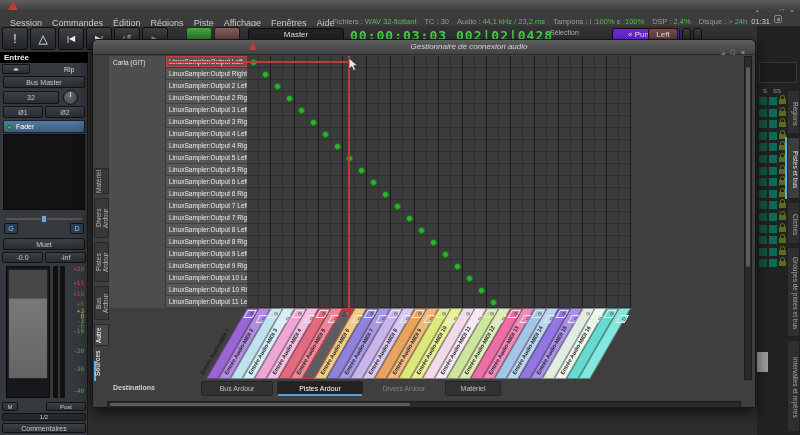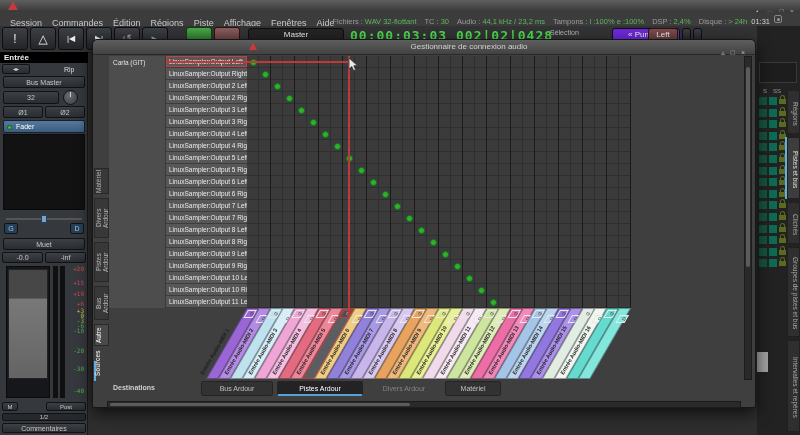--- a/index.html
+++ b/index.html
@@ -31,21 +31,21 @@
   .lock:before{content:"";position:absolute;left:1px;top:-4px;width:3px;height:4px;border:1px solid #5a6a1e;border-bottom:none;border-radius:3px 3px 0 0;}
   
   #editor-panel{position:absolute;left:757px;top:26px;width:43px;height:409px;background:#222;}
   .stab{position:absolute;left:30px;width:13px;background:#2f2f2f;border:1px solid #202020;color:#a8a8a8;font-size:6.5px;writing-mode:vertical-rl;text-align:center;box-sizing:border-box;padding-top:3px;}
   .stab.sel{background:#3d3d3d;color:#e0e0e0;}
   .sqr{position:absolute;width:8px;height:8px;}
   
   #editor-bottom{position:absolute;left:88px;top:408px;width:669px;height:27px;background:#121212;}
   
   #dialog{position:absolute;left:92px;top:39px;width:664px;height:369px;background:#3f3f3f;border:1px solid #161616;border-radius:5px 5px 2px 2px;box-shadow:0 5px 16px rgba(0,0,0,.7);box-sizing:border-box;}
-  #dlg-title{position:absolute;left:0;top:0;right:0;height:14px;background:linear-gradient(#5e5e5e,#424242);border-radius:5px 5px 0 0;border-bottom:1px solid #2a2a2a;}
+  #dlg-title{position:absolute;left:0;top:0;right:0;height:14px;background:linear-gradient(#5e5e5e,#424242);border-radius:5px 5px 0 0;border-bottom:1px solid #2a2a2a;font-style:italic;}
   #dlg-title-text{position:absolute;left:150px;right:60px;top:2px;text-align:center;font-size:8px;color:#d2d2d2;}
   .ltab{position:absolute;left:1px;width:15px;background:#383838;border:1px solid #282828;color:#b5b5b5;font-size:6.5px;writing-mode:vertical-rl;transform:rotate(180deg);text-align:center;box-sizing:border-box;}
   .ltab.sel{background:#4a4a4a;color:#fff;}
   .rowlabel{position:absolute;left:0;width:81px;height:12px;background:#575757;border-bottom:1px solid #3d3d3d;box-sizing:border-box;font-size:6.5px;color:#ececec;line-height:11px;padding-left:3px;overflow:hidden;white-space:nowrap;}
   .rowlabel.hov{box-shadow:inset 0 0 0 1px #c74040;}
   #matrix{position:absolute;left:154px;top:16px;width:384px;height:252px;background-color:#3b3b3b;
     background-image:repeating-linear-gradient(to right,transparent 0 23px,#1a1a1a 23px 24px),
       repeating-linear-gradient(to right,transparent 0 11px,#2f2f2f 11px 12px),
       repeating-linear-gradient(to bottom,transparent 0 11px,#2f2f2f 11px 12px);}
   .dot{position:absolute;width:7px;height:7px;border-radius:50%;background:#2fb32f;border:1px solid #177017;box-sizing:border-box;}

